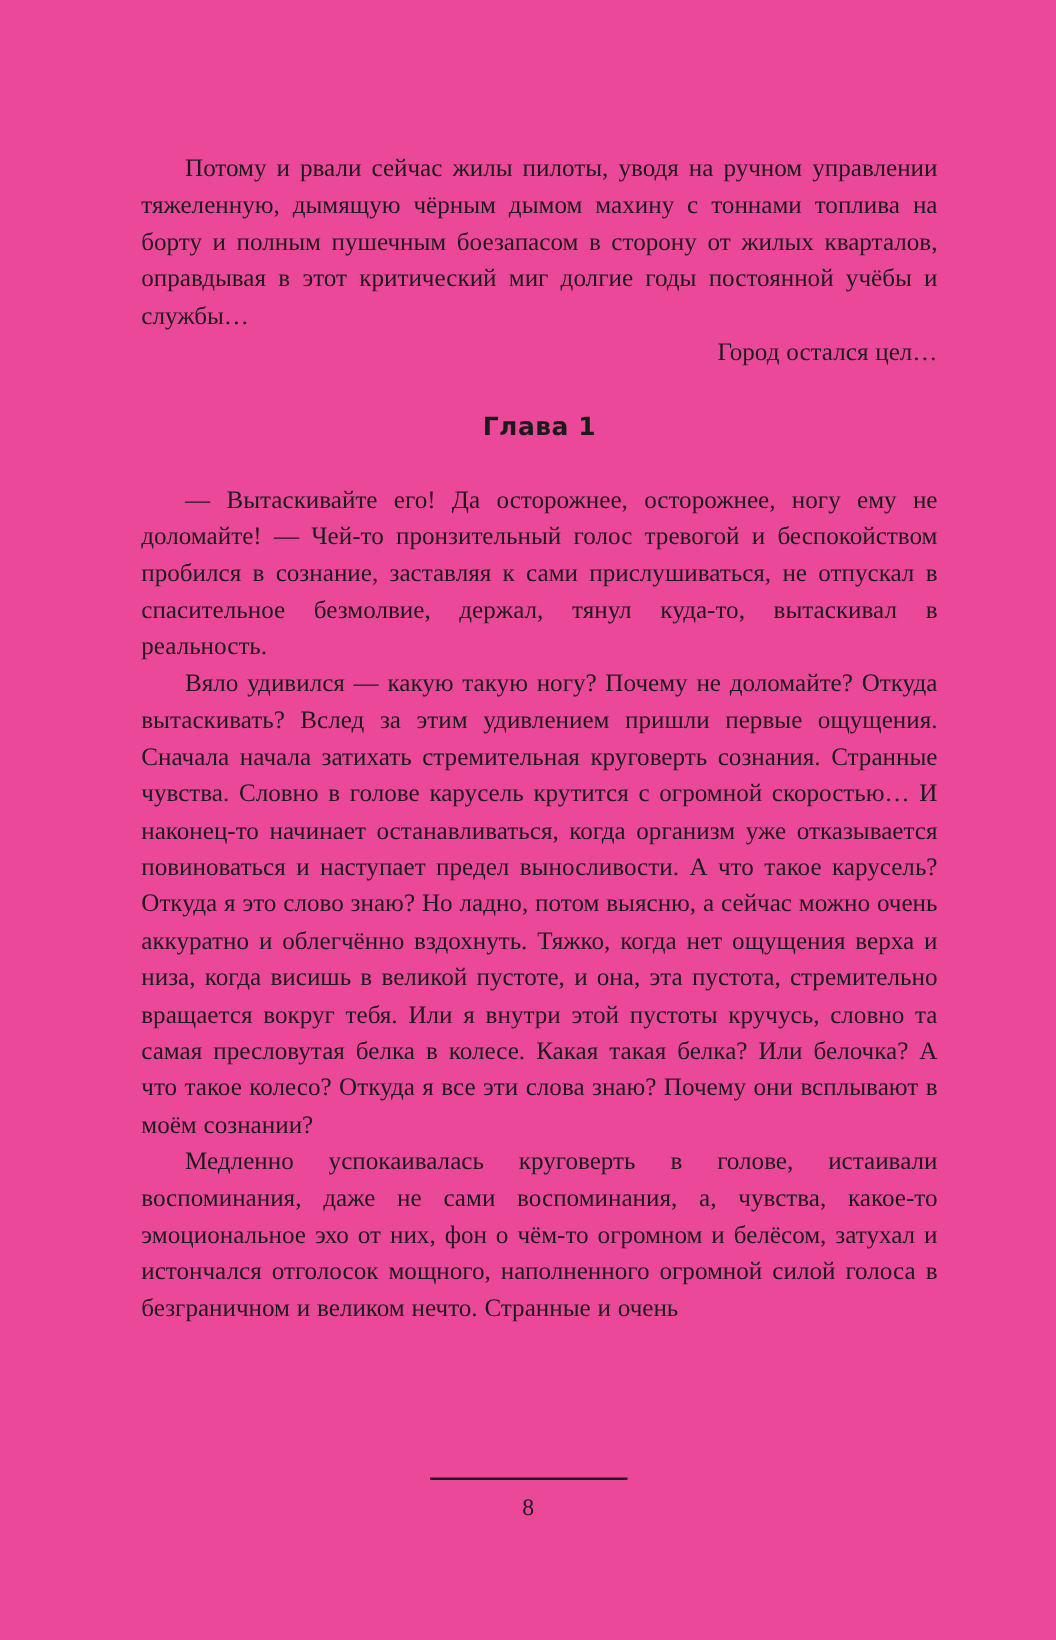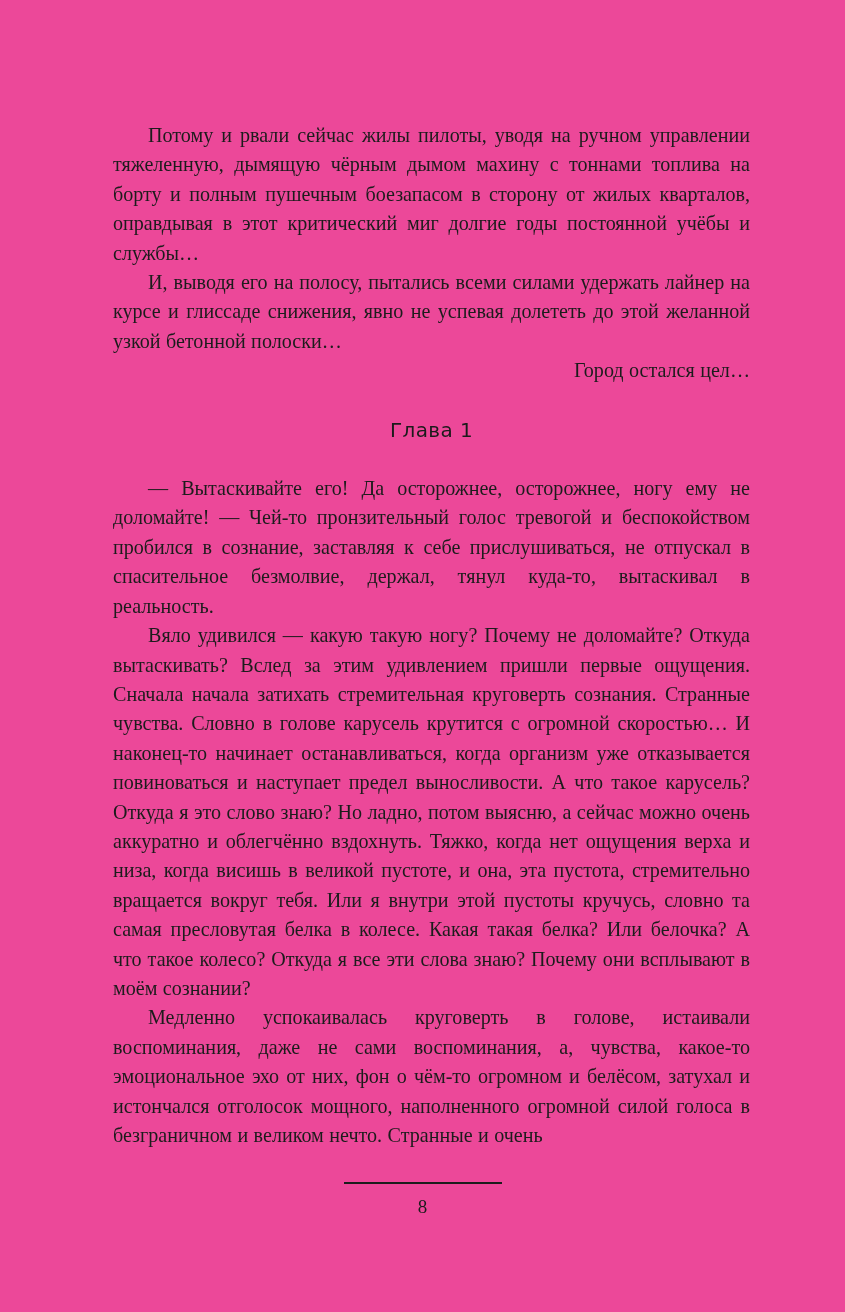--- a/index.html
+++ b/index.html
@@ -35,21 +35,21 @@
     text-justify: inter-word;
     word-spacing: 0.02em;
   }
   p.para.last-of-block {
     text-align: right;
   }
   .chapter-heading {
     margin: 0;
     font-family: "DejaVu Sans", "Liberation Sans", sans-serif;
     font-size: 20px;
-    font-weight: 400;
+    font-weight: 700;
     color: #1b1b1b;
     text-align: center;
     letter-spacing: 0.4px;
     line-height: 29.4px;
   }
   .spacer-before-heading { height: 30px; }
   .spacer-after-heading  { height: 29px; }
 
   .footer {
     position: absolute;
@@ -74,32 +74,31 @@
 </style>
 </head>
 <body>
 
 <div class="page">
 
   <div class="text-column">
 
     <p class="para">Потому и рвали сейчас жилы пилоты, уводя на ручном управлении тяжеленную, дымящую чёрным дымом махину с тоннами топлива на борту и полным пушечным боезапасом в сторону от жилых кварталов, оправдывая в этот критический миг долгие годы постоянной учёбы и службы…</p>
 
-    <p class="para">И, выводя его на полосу, пытались всеми силами удержать лайнер на курсе и глиссаде снижения, явно не успевая долететь до этой желанной узкой бетонной полоски…</p>
 
 
     <p class="para last-of-block">Город остался цел…</p>
 
     <div class="spacer-before-heading"></div>
 
     <h2 class="chapter-heading">Глава 1</h2>
 
     <div class="spacer-after-heading"></div>
 
-    <p class="para">—  Вытаскивайте его! Да осторожнее, осторожнее, ногу ему не доломайте! — Чей-то пронзительный голос тревогой и беспокойством пробился в сознание, заставляя к себе прислушиваться, не отпускал в спасительное безмолвие, держал, тянул куда-то, вытаскивал в реальность.</p>
+    <p class="para">—  Вытаскивайте его! Да осторожнее, осторожнее, ногу ему не доломайте! — Чей-то пронзительный голос тревогой и беспокойством пробился в сознание, заставляя к сами прислушиваться, не отпускал в спасительное безмолвие, держал, тянул куда-то, вытаскивал в реальность.</p>
 
     <p class="para">Вяло удивился — какую такую ногу? Почему не доломайте? Откуда вытаскивать? Вслед за этим удивлением пришли первые ощущения. Сначала начала затихать стремительная круговерть сознания. Странные чувства. Словно в голове карусель крутится с огромной скоростью… И наконец-то начинает останавливаться, когда организм уже отказывается повиноваться и наступает предел выносливости. А что такое карусель? Откуда я это слово знаю? Но ладно, потом выясню, а сейчас можно очень аккуратно и облегчённо вздохнуть. Тяжко, когда нет ощущения верха и низа, когда висишь в великой пустоте, и она, эта пустота, стремительно вращается вокруг тебя. Или я внутри этой пустоты кручусь, словно та самая пресловутая белка в колесе. Какая такая белка? Или белочка? А что такое колесо? Откуда я все эти слова знаю? Почему они всплывают в моём сознании?</p>
 
     <p class="para">Медленно успокаивалась круговерть в голове, истаивали воспоминания, даже не сами воспоминания, а, чувства, какое-то эмоциональное эхо от них, фон о чём-то огромном и белёсом, затухал и истончался отголосок мощного, наполненного огромной силой голоса в безграничном и великом нечто. Странные и очень</p>
 
   </div>
 
   <div class="footer">
     <div class="footer-rule"></div>
     <div class="folio">8</div>

